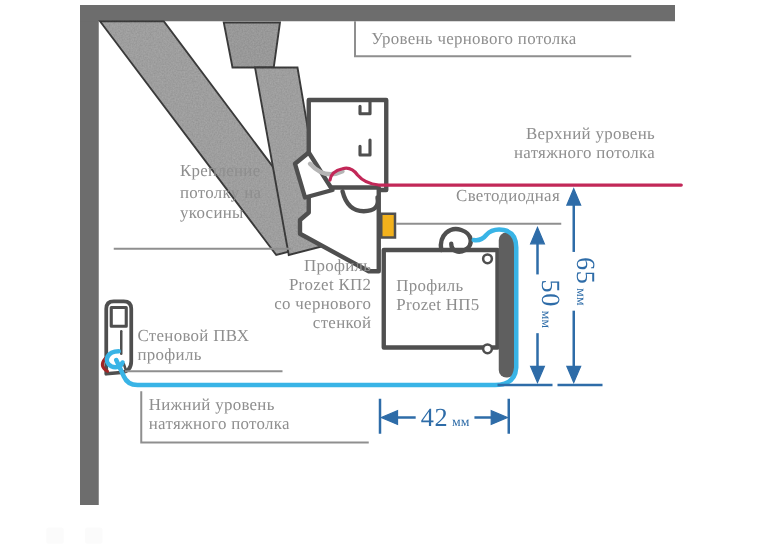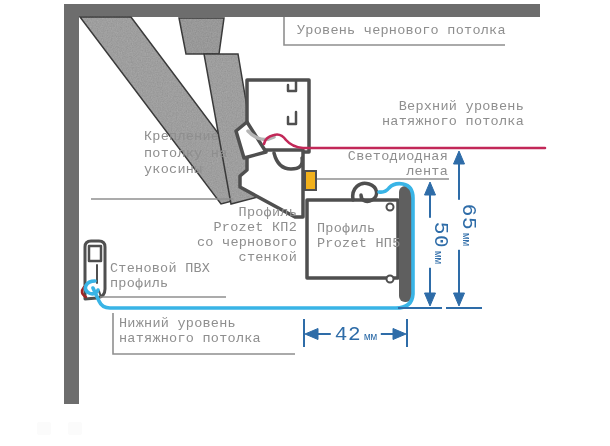--- a/index.html
+++ b/index.html
@@ -1,17 +1,17 @@
 <!DOCTYPE html>
 <html><head>
 <meta charset="utf-8">
 <style>
   html,body{margin:0;padding:0;background:#fff;}
   #stage{position:relative;width:583px;height:446px;background:#fff;overflow:hidden;
-         font-family:Liberation Mono, monospace;}
+         font-family:Liberation Serif, serif;}
   svg{position:absolute;left:0;top:0;}
   .lbl{position:absolute;color:#8e8e8e;font-size:13.5px;line-height:15px;
        letter-spacing:.25px;white-space:nowrap;}
   .lbl span{display:block;}
   .lbl.right{text-align:right;}
   .lbl.tight{line-height:16.5px;}
   .dim{position:absolute;color:#2e6ca8;background:#fff;white-space:nowrap;padding:1px 4px;}
   .dim .num{font-size:21px;font-weight:400;letter-spacing:.5px;}
   .dim .unit{font-size:11px;margin-left:3px;}
   .dim.vert{transform:translate(-50%,-50%) rotate(90deg);}
@@ -110,21 +110,20 @@
     <span>Уровень чернового потолка</span>
   </div>
 
   <div class="lbl right" style="left:336px;top:99px;width:188px;">
     <span>Верхний уровень</span>
     <span>натяжного потолка</span>
   </div>
 
   <div class="lbl right" style="left:330px;top:149px;width:118px;text-align:right;">
     <span>Светодиодная</span>
-    <span>лента</span>
   </div>
 
   <div class="lbl tight" style="left:96px;top:129px;margin-left:48px;">
     <span>Крепление</span>
     <span>потолку на</span>
     <span>укосины</span>
   </div>
 
   <div class="lbl right" style="left:197px;top:205px;width:100px;">
     <span>Профиль</span>

